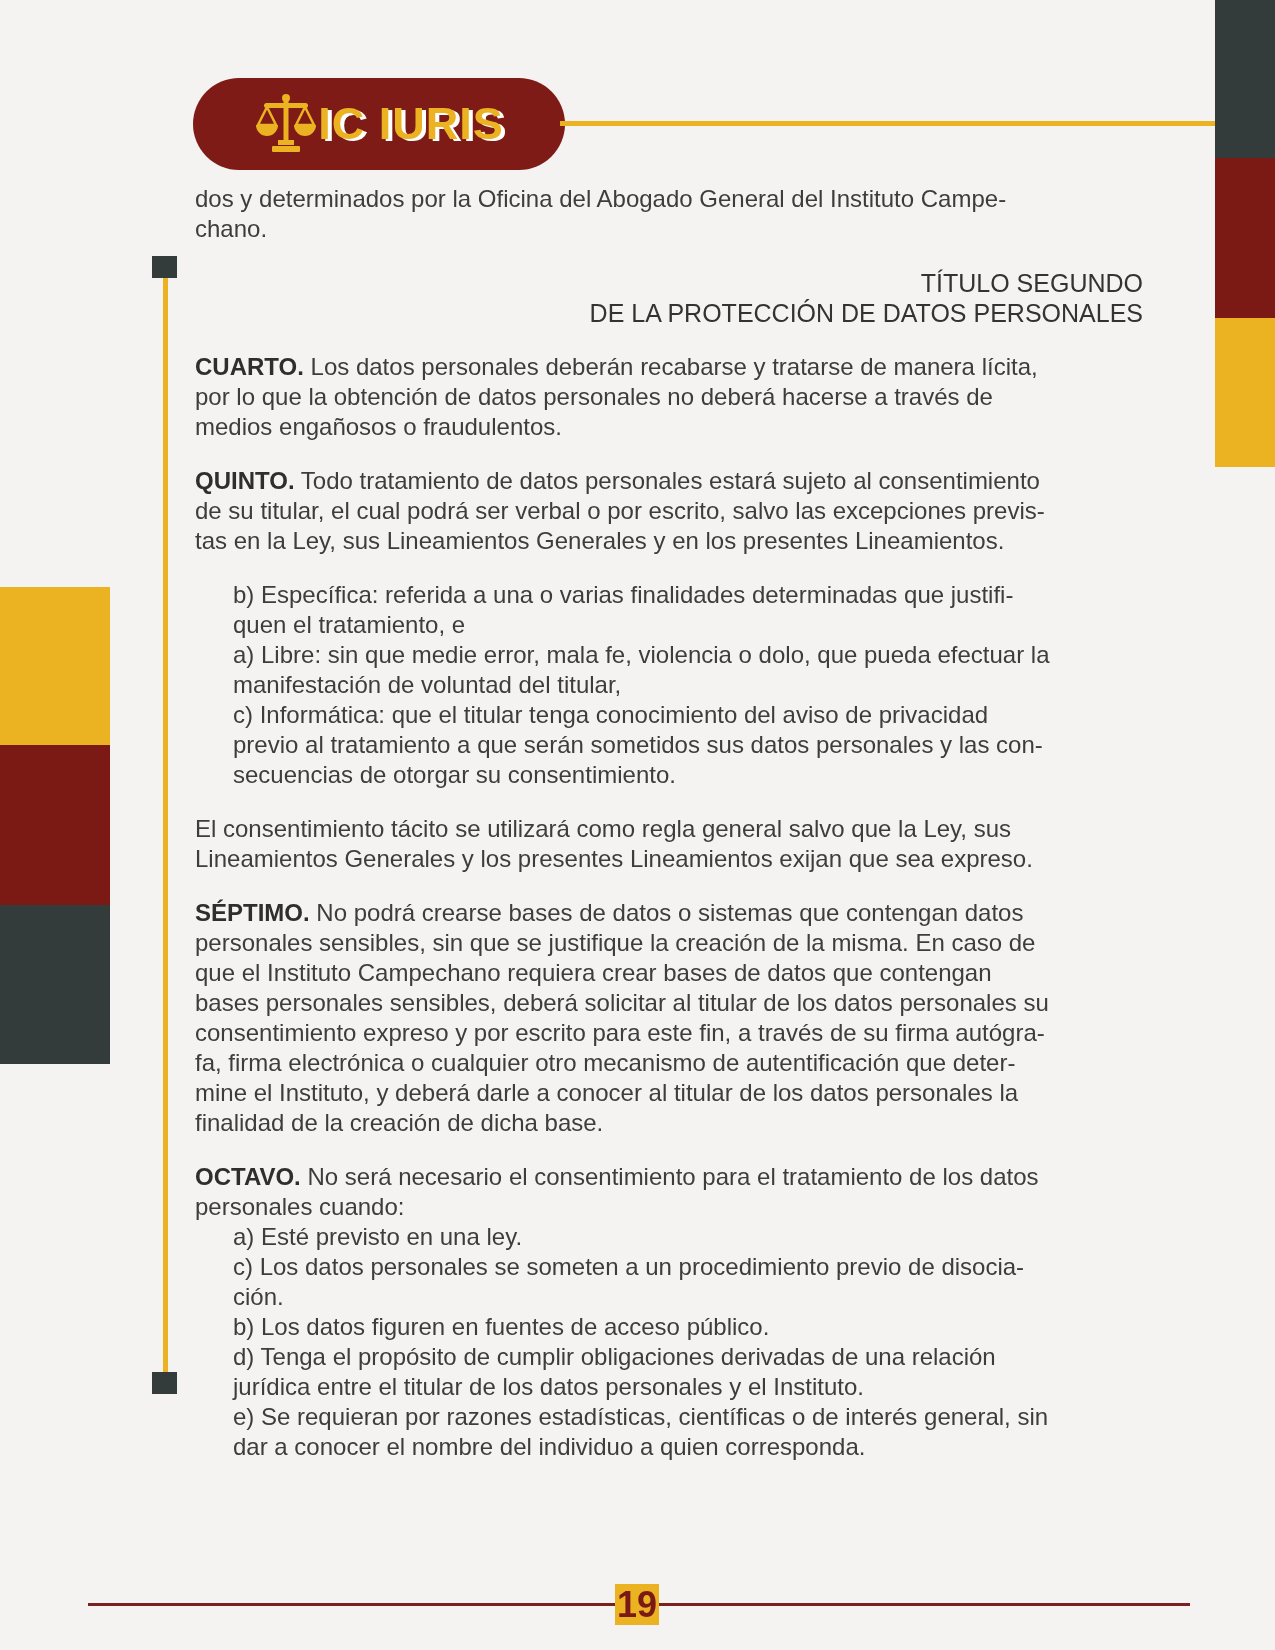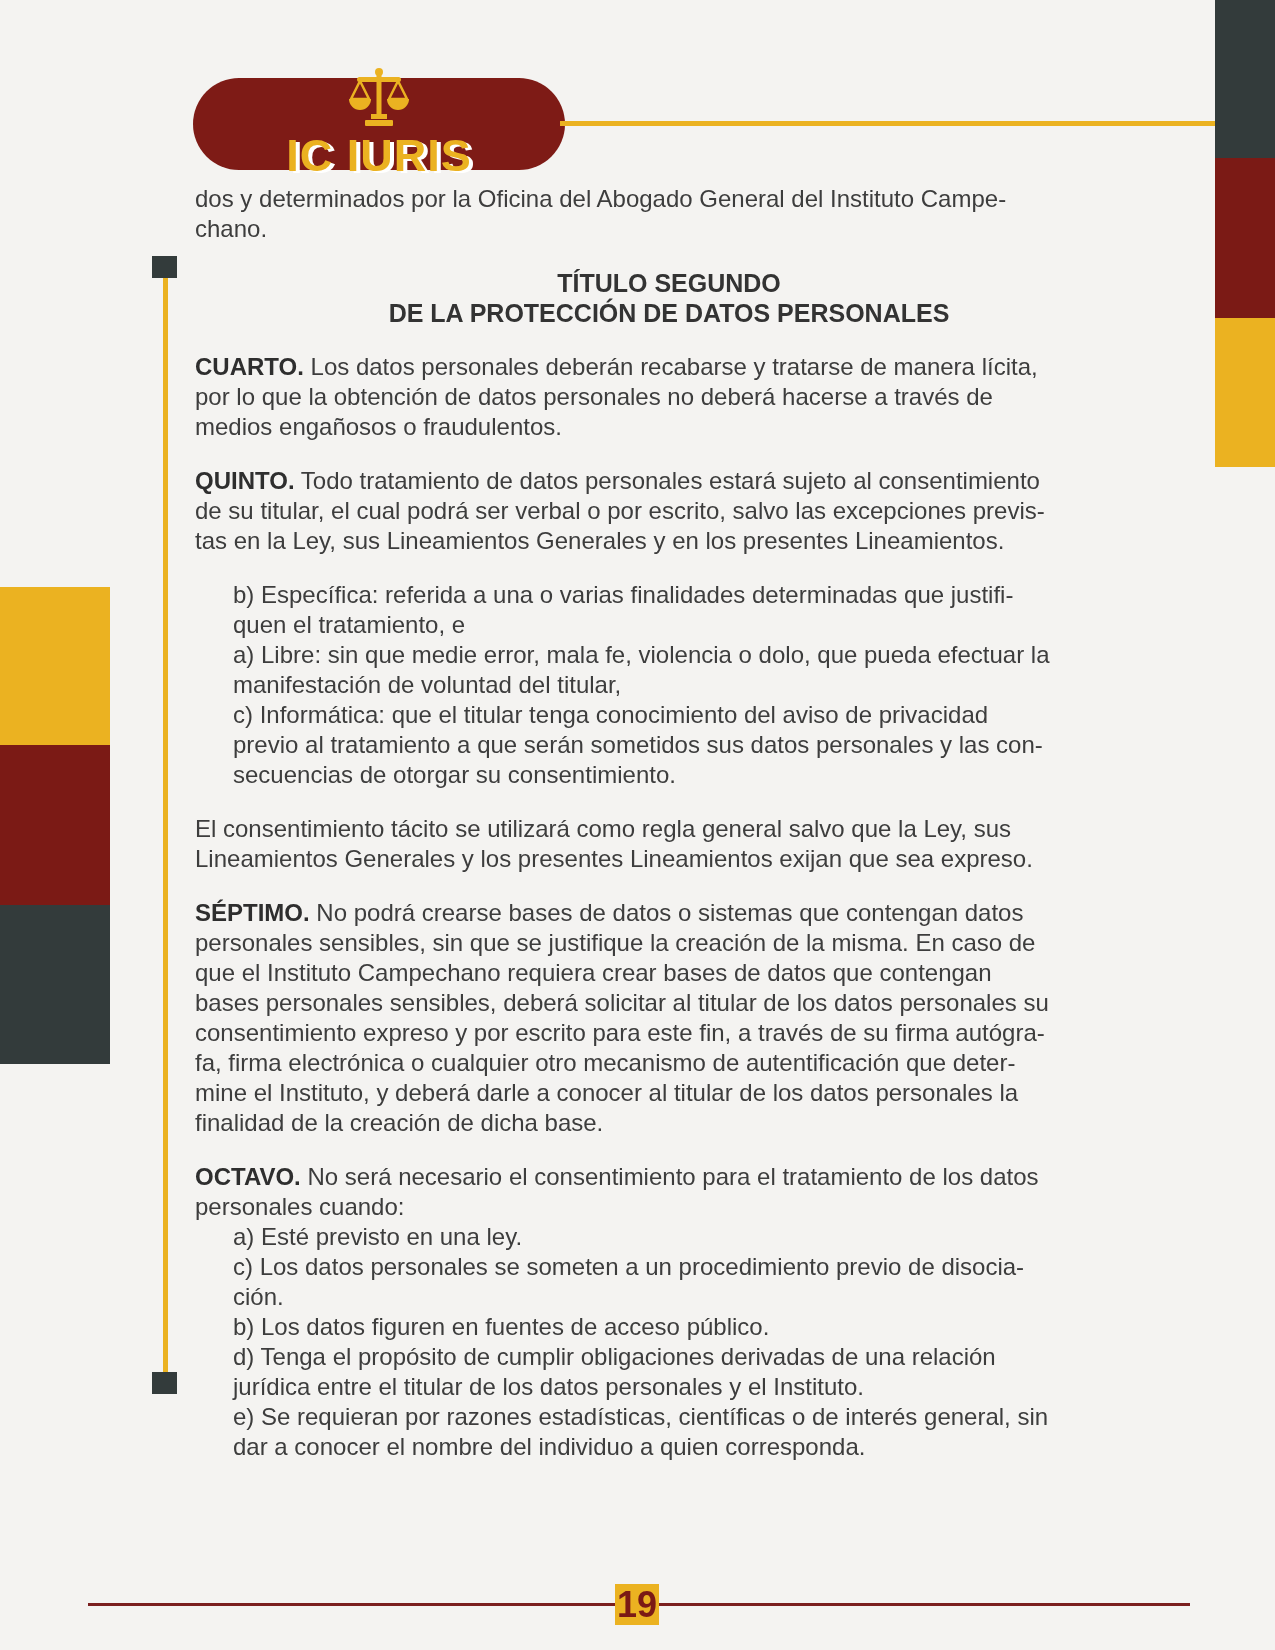--- a/index.html
+++ b/index.html
@@ -20,38 +20,38 @@
   .left-bar-red   {left:0;top:745px;width:110px;height:160px;background:#7B1A15;}
   .left-bar-gray  {left:0;top:905px;width:110px;height:159px;background:#333B3B;}
   .v-line{position:absolute;left:163px;top:268px;width:5px;height:1116px;background:#EBB221;}
   .sq{position:absolute;left:152px;width:25px;height:22px;background:#333B3B;}
   .sq-top{top:256px;}
   .sq-bottom{top:1372px;}
   
   .logo-pill{
     position:absolute;left:193px;top:78px;width:372px;height:92px;
     background:#7E1B16;border-radius:46px;
-    display:flex;align-items:center;justify-content:center;flex-direction:column;
+    display:flex;align-items:center;justify-content:center;
   }
   .logo-icon{width:64px;height:64px;flex:0 0 auto;}
   .logo-text{
     font-size:45px;font-weight:bold;letter-spacing:1px;color:#EBB221;
     text-shadow:4px 2px 0 #ffffff;
   }
   .header-line{position:absolute;left:560px;top:121px;width:655px;height:5px;background:#EBB221;}
   
   .content{
     position:absolute;left:195px;top:184px;width:948px;
     font-size:24px;line-height:30px;
   }
   .content p{margin:0 0 24px 0;}
   .lines{white-space:pre-line;}
   strong.lead{color:#2E2E2E;}
   .doc-title{
-    text-align:center;font-weight:bold;color:#333333;font-size:25px;
+    text-align:right;font-weight:normal;color:#333333;font-size:25px;
     margin:0 0 24px 0;white-space:pre-line;
   }
   .list-item{padding-left:38px;margin:0;}
   .article{margin:0 0 24px 0;}
   .article p{margin:0;}
   
   .footer-line{position:absolute;left:88px;top:1603px;width:1102px;height:3px;background:#7B1F1F;}
   .page-badge{
     position:absolute;left:615px;top:1584px;width:44px;height:41px;
     background:#EBB221;display:flex;align-items:center;justify-content:center;

